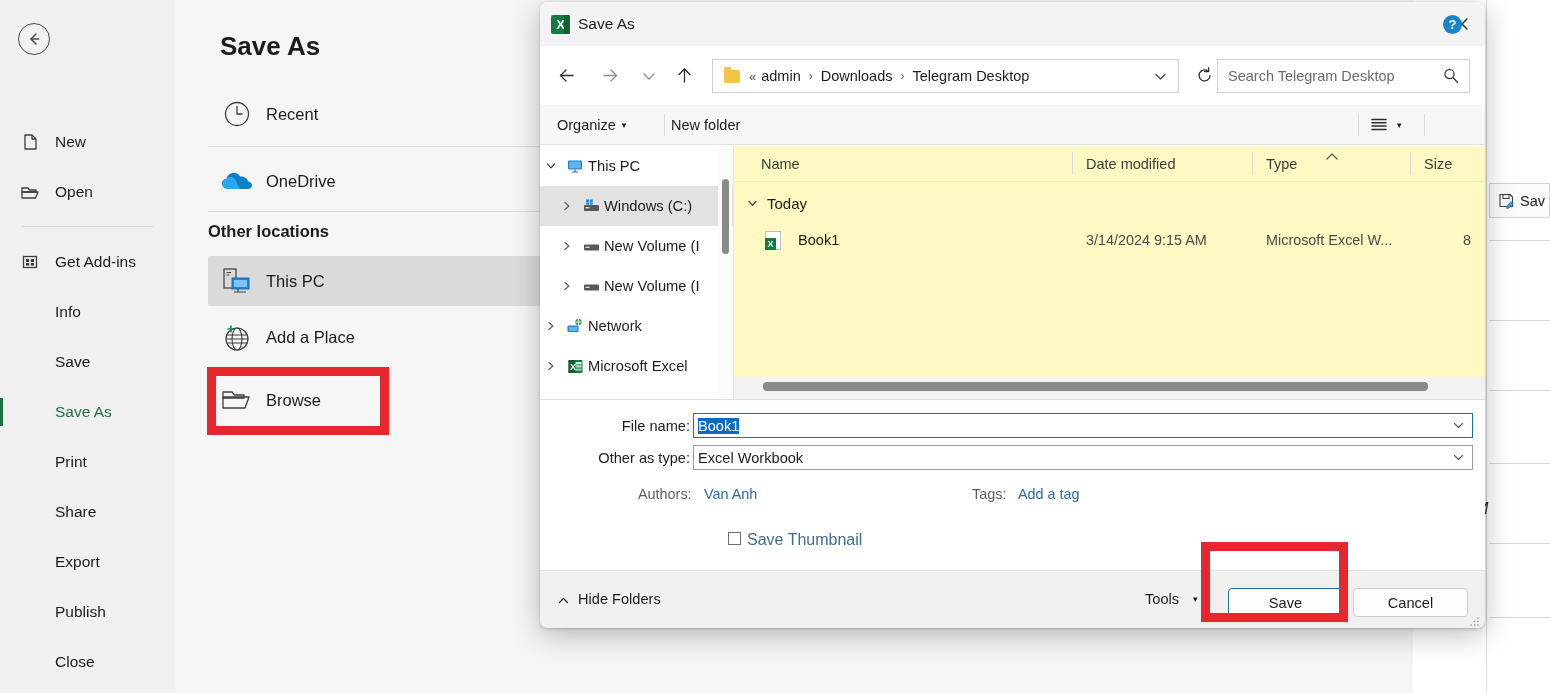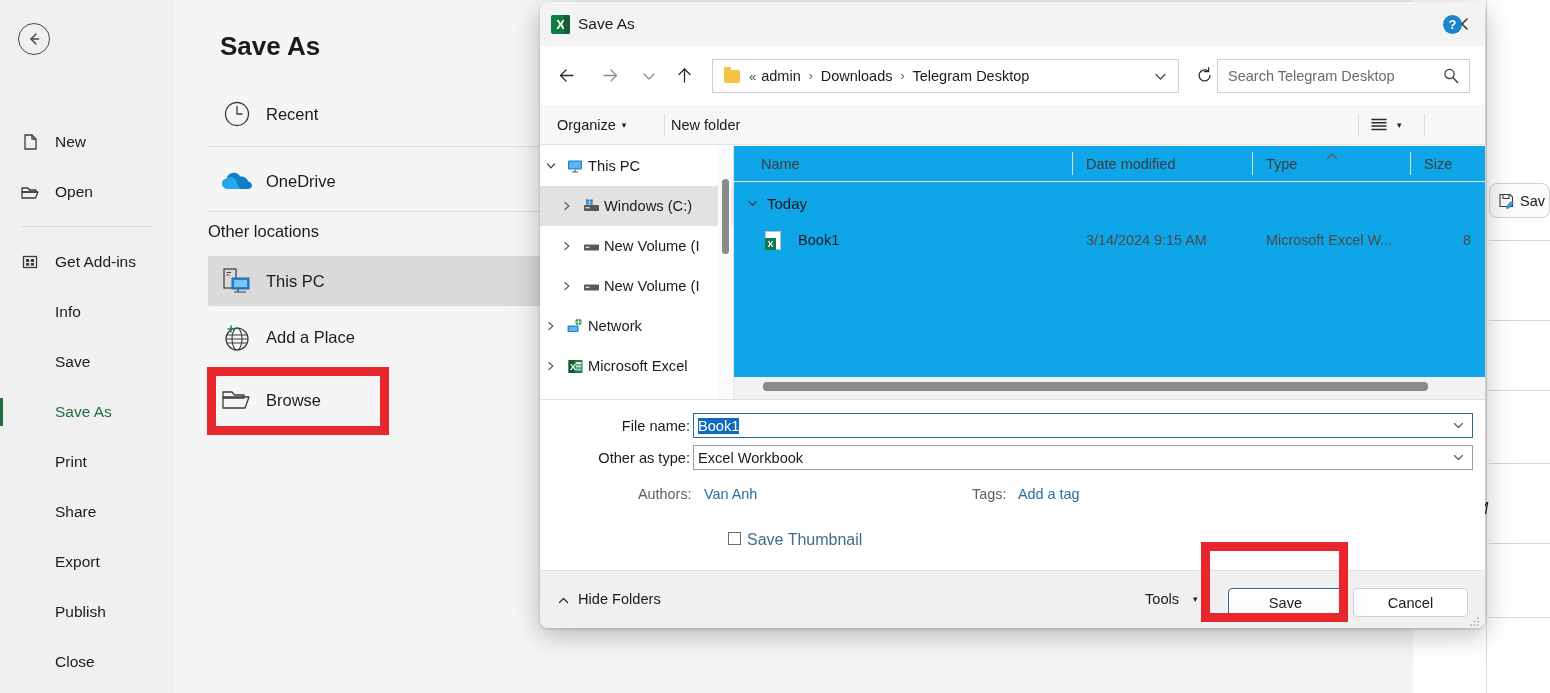--- a/index.html
+++ b/index.html
@@ -56,31 +56,31 @@
   }
   .place-item .pl-ico {
     width: 58px; flex: none; display: flex; align-items: center; justify-content: center;
   }
   .place-item.sel { background: #dadada; border-radius: 2px; }
   .place-sep {
     position: absolute; left: 33px; width: 660px; height: 1px; background: #dcdcdc;
   }
   .other-loc {
     position: absolute; left: 33px; top: 222px;
-    font-size: 16.5px; font-weight: 400; color: #1b1b1b;
+    font-size: 16.5px; font-weight: 700; color: #1b1b1b;
   }
 
   
   .xl-sheet {
     position: absolute; left: 1413px; top: 0; width: 137px; height: 693px;
     background: #ffffff;
   }
   .xl-savebtn {
     position: absolute; left: 1489px; top: 183px; width: 61px; height: 35px;
-    border: 1px solid #d0d0d0; border-radius: 8px; background: #fbfbfb;
+    border: 1px solid #d0d0d0; border-radius: 0; background: #fbfbfb;
     display: flex; align-items: center; gap: 5px; padding-left: 8px;
     font-size: 14.5px; color: #1b1b1b;
   }
   .xl-hline { position: absolute; left: 1489px; width: 61px; height: 1px; background: #d8d8d8; }
   .xl-vline { position: absolute; top: 0px; width: 1px; height: 693px; background: #dcdcdc; }
   .xl-amtext {
     position: absolute; left: 1475px; top: 500px; font-size: 16px;
     color: #2b2b2b; font-style: italic;
   }
 
@@ -186,21 +186,21 @@
   }
   .tree-thumb {
     position: absolute; left: 182px; top: 177px; width: 7px; height: 75px;
     background: #8a8a8a; border-radius: 4px;
   }
   .pane-split { position: absolute; left: 193px; top: 144px; width: 1px; height: 253px; background: #e4e4e4; }
 
   
   .listpane {
     position: absolute; left: 194px; top: 144px; width: 751px; height: 253px;
-    background: #0ea5e9;
+    background: #fef9c3;
   }
   .col-head {
     position: absolute; top: 0; height: 35px; display: flex; align-items: center;
     font-size: 14.5px; color: #3c3c3c;
   }
   .col-divider { position: absolute; top: 6px; width: 1px; height: 23px; background: #dcdcdc; }
   .sort-caret { position: absolute; top: 0px; }
   .head-underline { position: absolute; left: 0; top: 35px; width: 751px; height: 1px; background: #e6e6e6; }
   .group-row {
     position: absolute; left: 0; top: 44px; height: 27px; display: flex; align-items: center;

